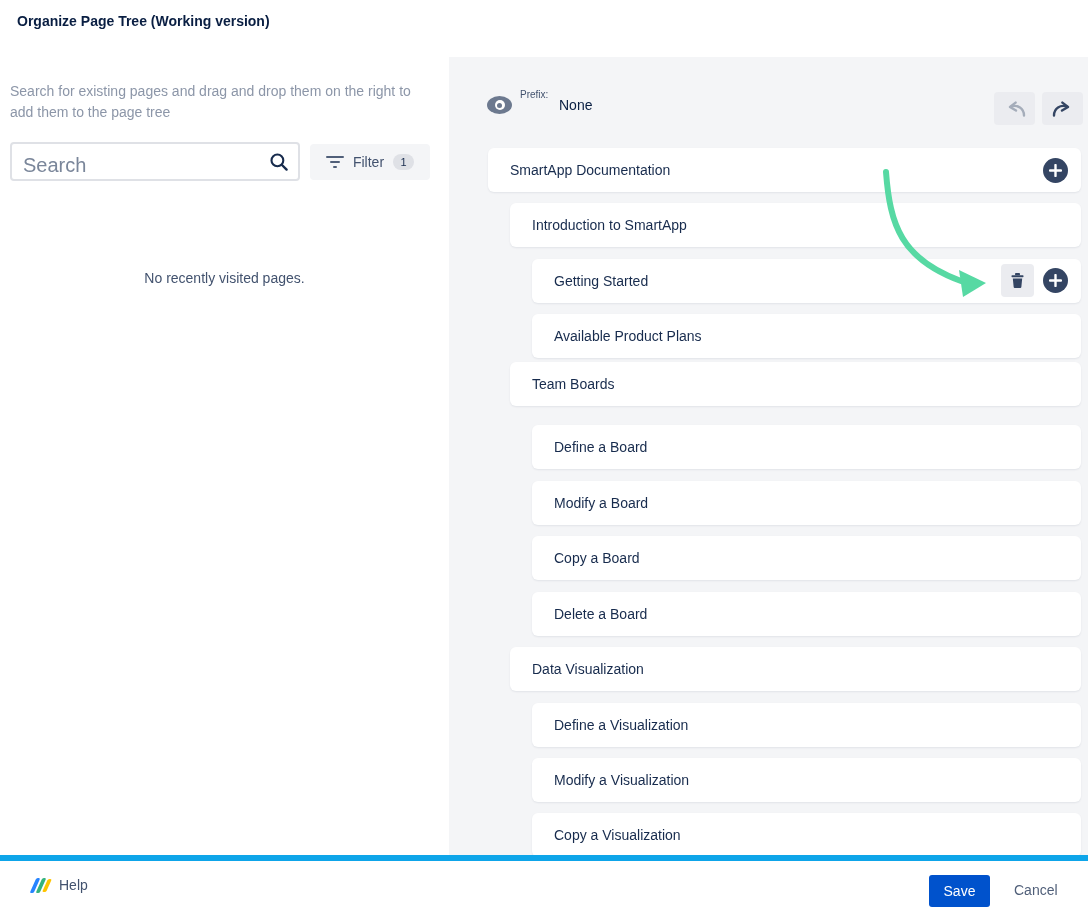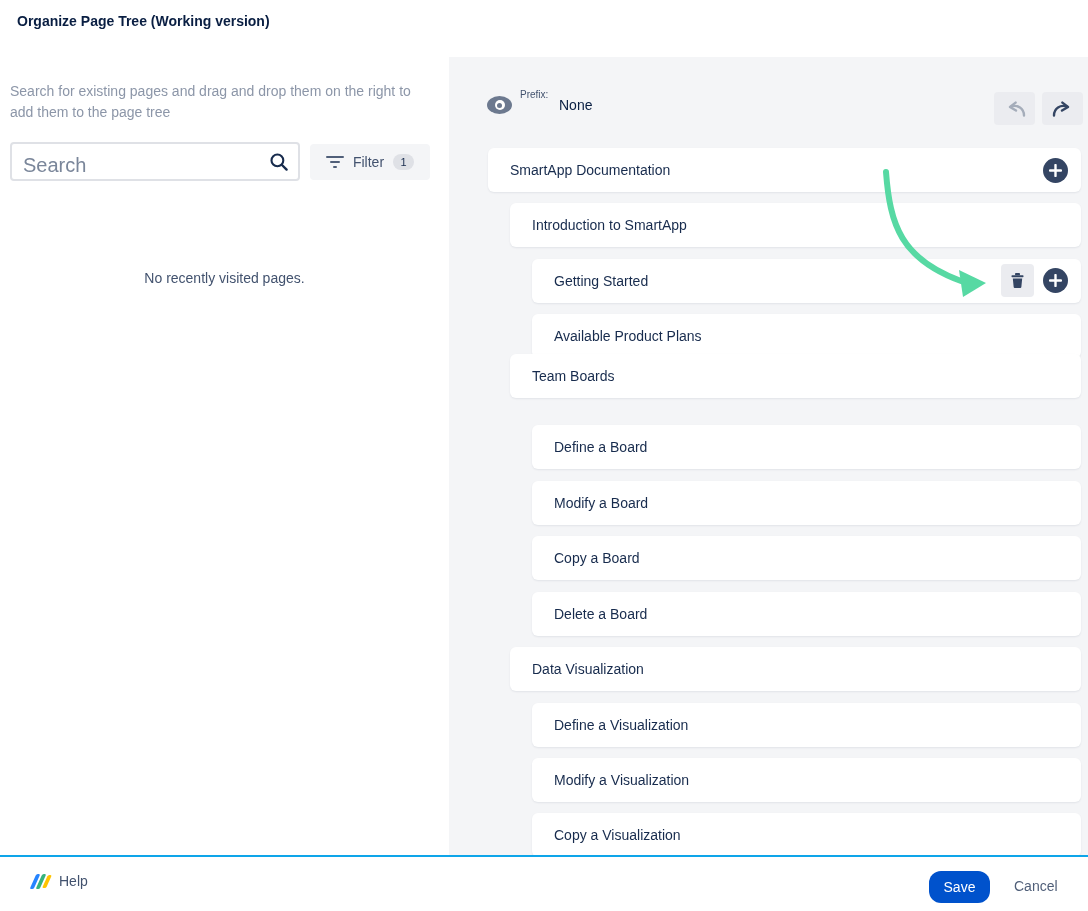--- a/index.html
+++ b/index.html
@@ -81,33 +81,33 @@
     display:flex; align-items:center; justify-content:center; cursor:pointer;
   }
   .add-button {
     width:25px; height:25px; background:#344563; border:none; border-radius:50%;
     display:flex; align-items:center; justify-content:center; cursor:pointer; flex:0 0 auto;
   }
   .arrow-overlay { position:absolute; left:0; top:0; z-index:5; pointer-events:none; }
   
   .footer {
     position:absolute; left:0; top:855px; width:1088px; height:56px;
-    background:#fff; border-top:2px solid #0ea5e9;
+    background:#fff; border-top:6px solid #0ea5e9;
   }
   .help-button {
     position:absolute; left:33px; top:16px; background:none; border:none; cursor:pointer;
     display:flex; align-items:center; gap:10px;
   }
   .help-glyph { display:flex; gap:2px; align-items:center; }
   .help-glyph span { width:4px; height:15px; border-radius:1.5px; transform:skewX(-24deg); display:block; }
   .help-glyph .s1 { background:#2684FF; } .help-glyph .s2 { background:#36B37E; } .help-glyph .s3 { background:#FFC400; height:13px; }
   .help-label { font-size:14px; color:#42526E; font-family:"Liberation Sans", sans-serif; }
   .save-button {
     position:absolute; left:929px; top:14px; width:61px; height:32px;
-    background:#0052CC; color:#fff; border:none; border-radius:12px;
+    background:#0052CC; color:#fff; border:none; border-radius:3px;
     font-size:14px; font-weight:500; cursor:pointer; font-family:"Liberation Sans", sans-serif;
   }
   .cancel-button {
     position:absolute; left:1014px; top:21px; background:none; border:none;
     font-size:14px; color:#505F79; cursor:pointer; font-family:"Liberation Sans", sans-serif;
   }
 </style>
 </head>
 <body>
 
@@ -192,21 +192,21 @@
               <svg width="13" height="13" viewBox="0 0 13 13">
                 <line x1="6.5" y1="1" x2="6.5" y2="12" stroke="#fff" stroke-width="2.4" stroke-linecap="round"></line>
                 <line x1="1" y1="6.5" x2="12" y2="6.5" stroke="#fff" stroke-width="2.4" stroke-linecap="round"></line>
               </svg>
             </button>
           </div>
         </div>
         <div class="tree-row" style="top: 257.35px; left: 83px; width: 549px;">
           <span class="tree-row-label">Available Product Plans</span>
         </div>
-        <div class="tree-row" style="top: 297px; left: 61px; width: 571px;">
+        <div class="tree-row" style="top: 305px; left: 61px; width: 571px;">
           <span class="tree-row-label">Team Boards</span>
         </div>
         <div class="tree-row" style="top: 368.25px; left: 83px; width: 549px;">
           <span class="tree-row-label">Define a Board</span>
         </div>
         <div class="tree-row" style="top: 423.7px; left: 83px; width: 549px;">
           <span class="tree-row-label">Modify a Board</span>
         </div>
         <div class="tree-row" style="top: 479.15px; left: 83px; width: 549px;">
           <span class="tree-row-label">Copy a Board</span>

